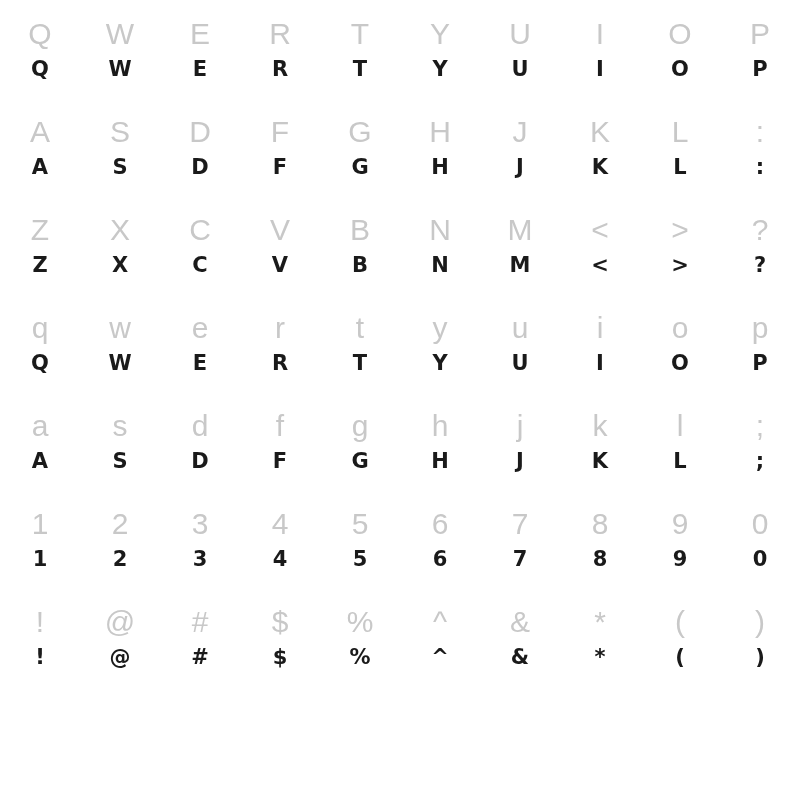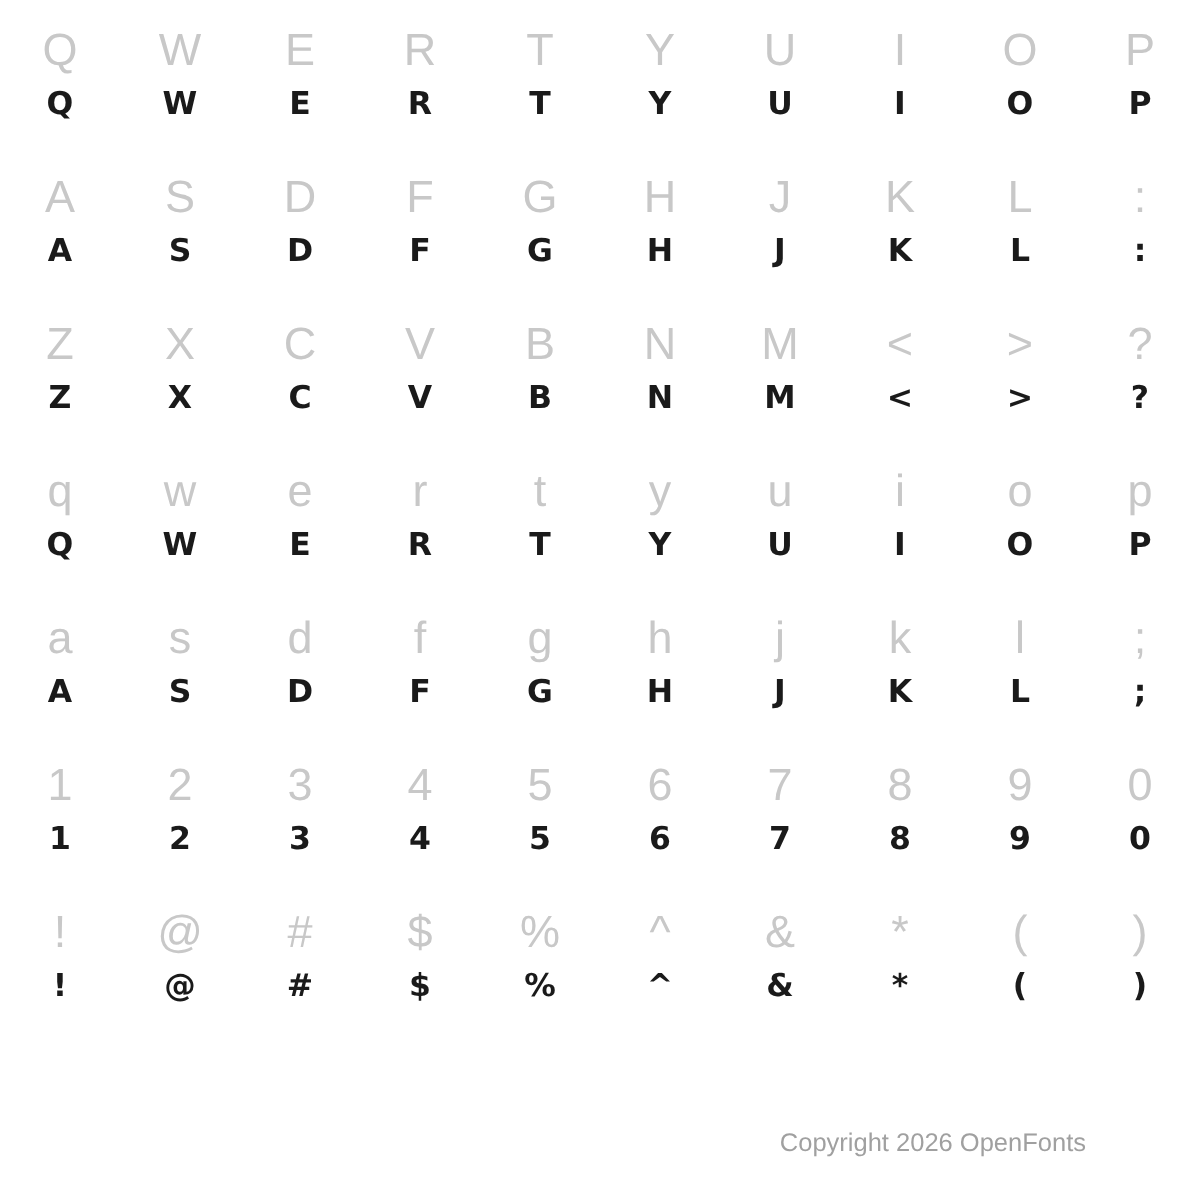--- a/index.html
+++ b/index.html
@@ -259,15 +259,14 @@
         <span class="cell">^</span>
         <span class="cell">&amp;</span>
         <span class="cell">*</span>
         <span class="cell">(</span>
         <span class="cell">)</span>
       </div>
     </div>
 
   </div>
 
-  <div class="copyright">Copyright 2026 OpenFonts</div>
 
 </div>
 
 </body></html>

